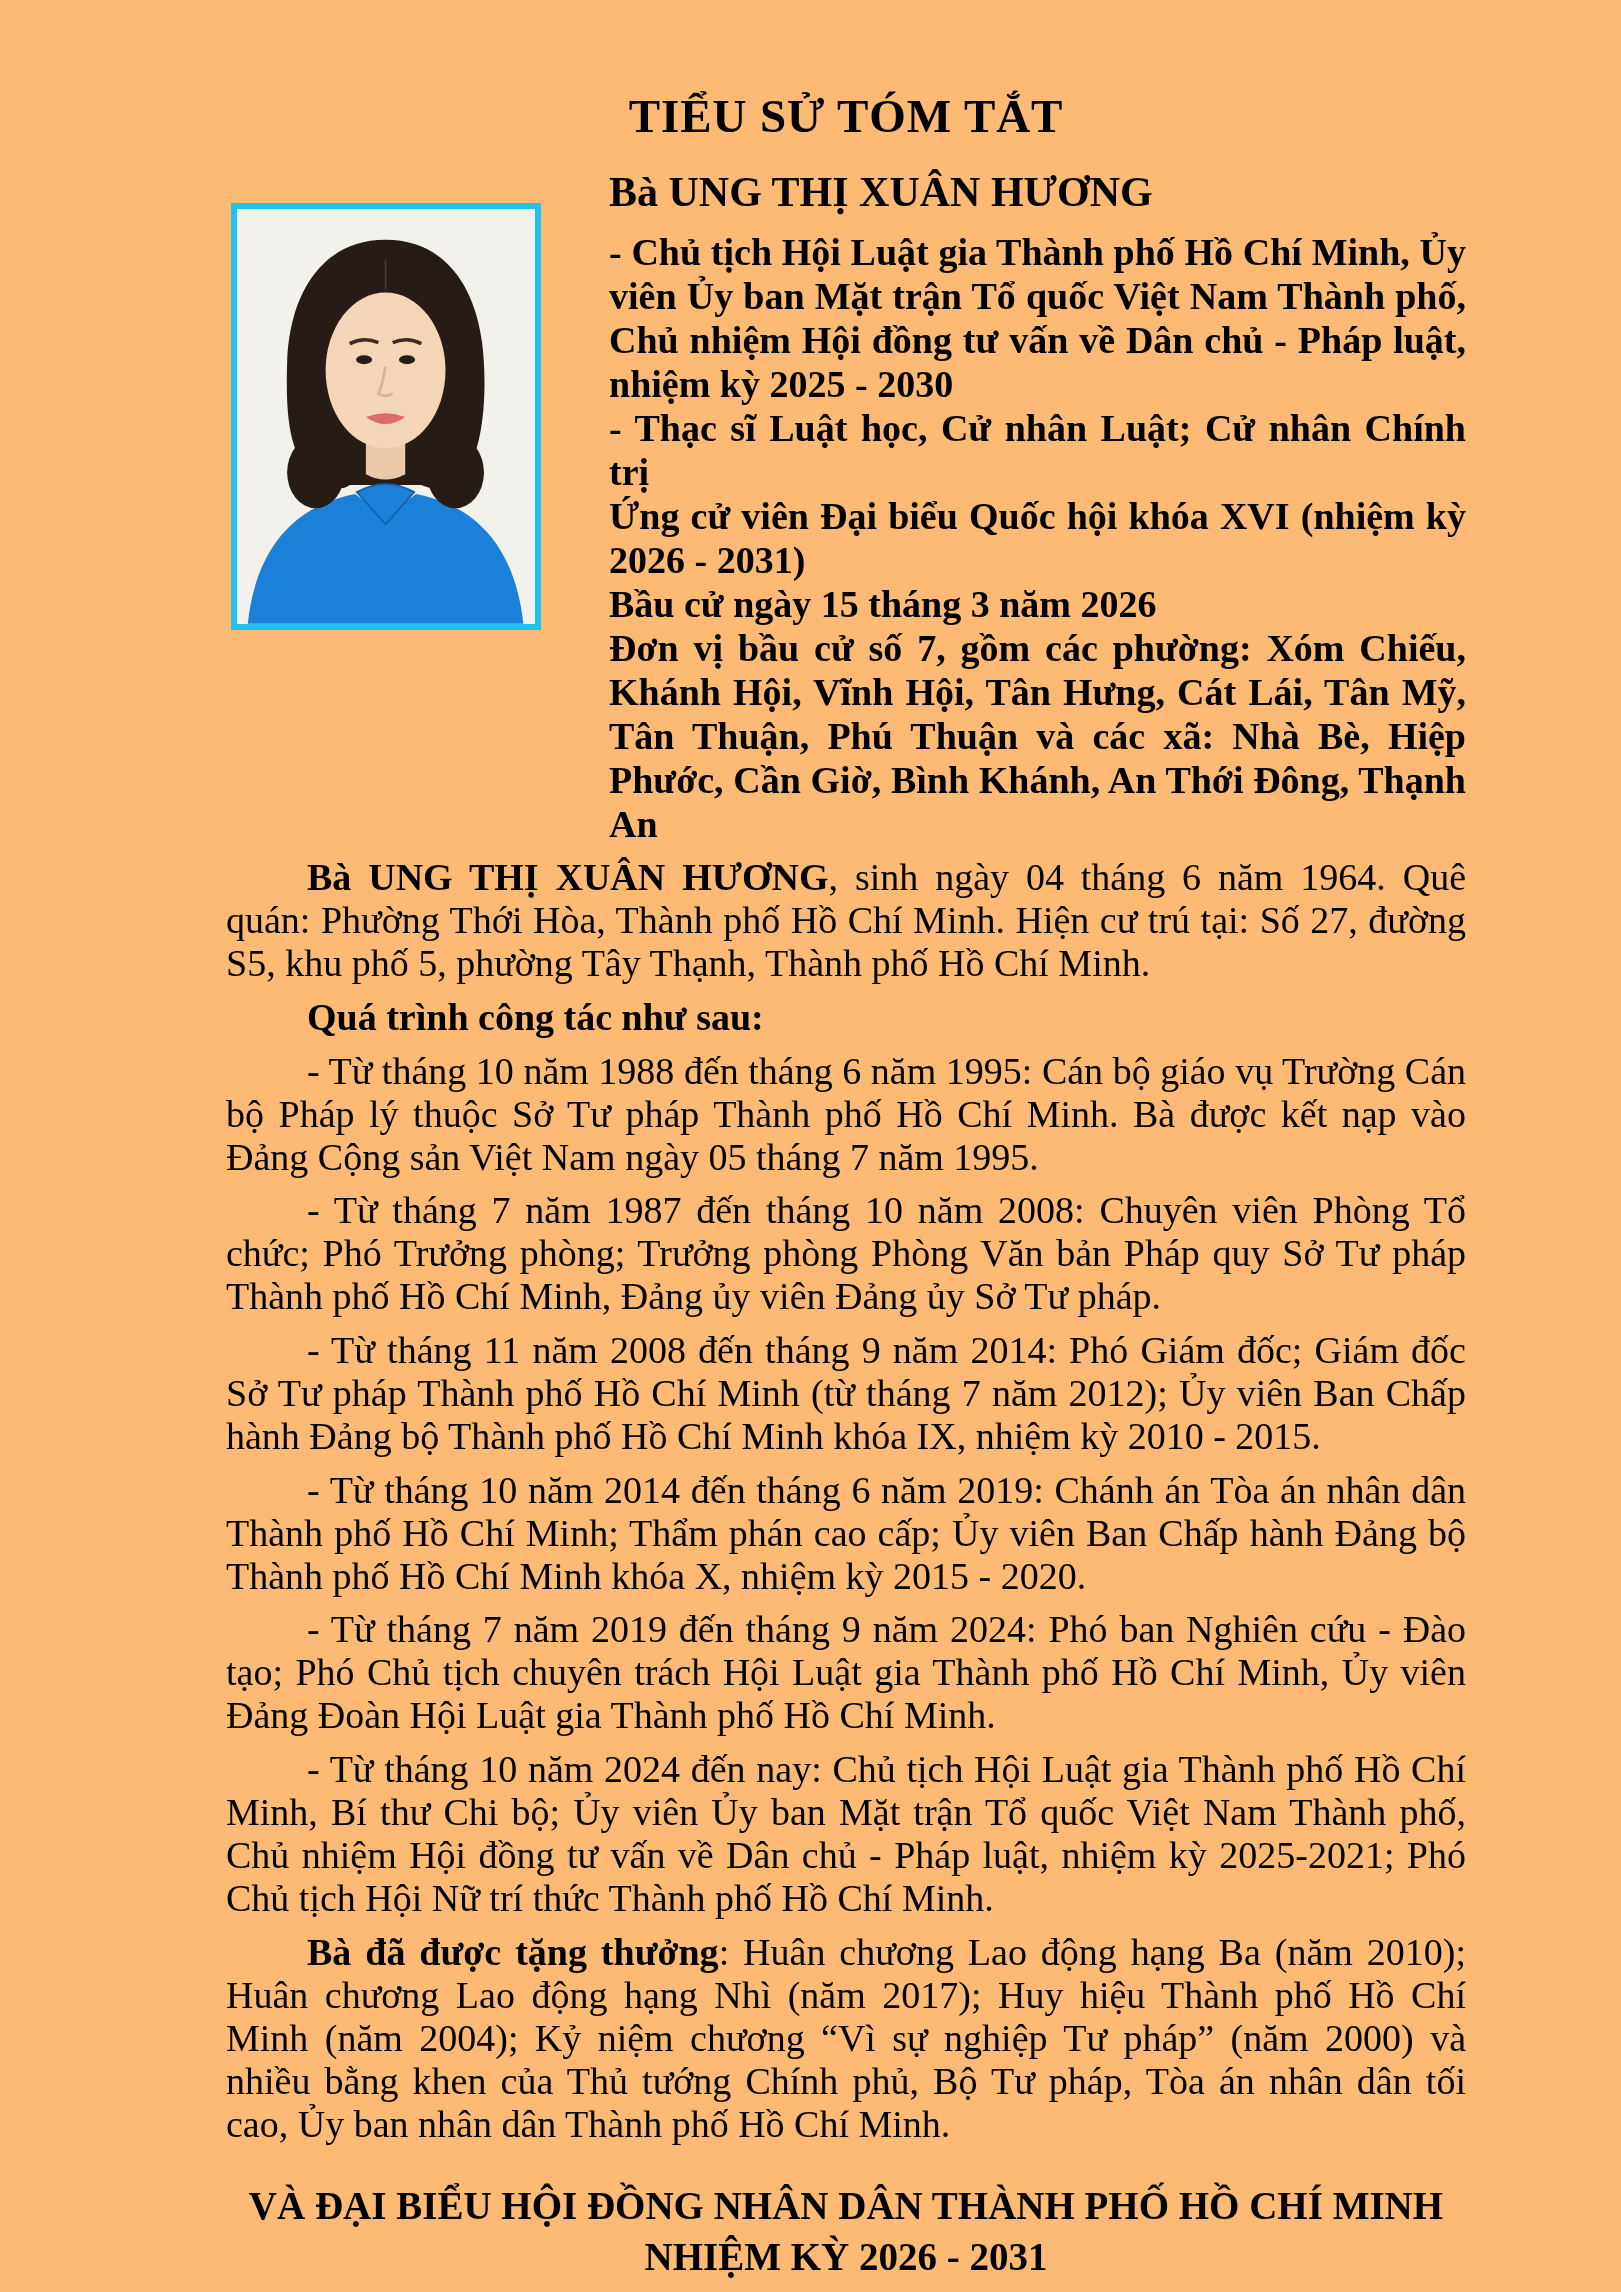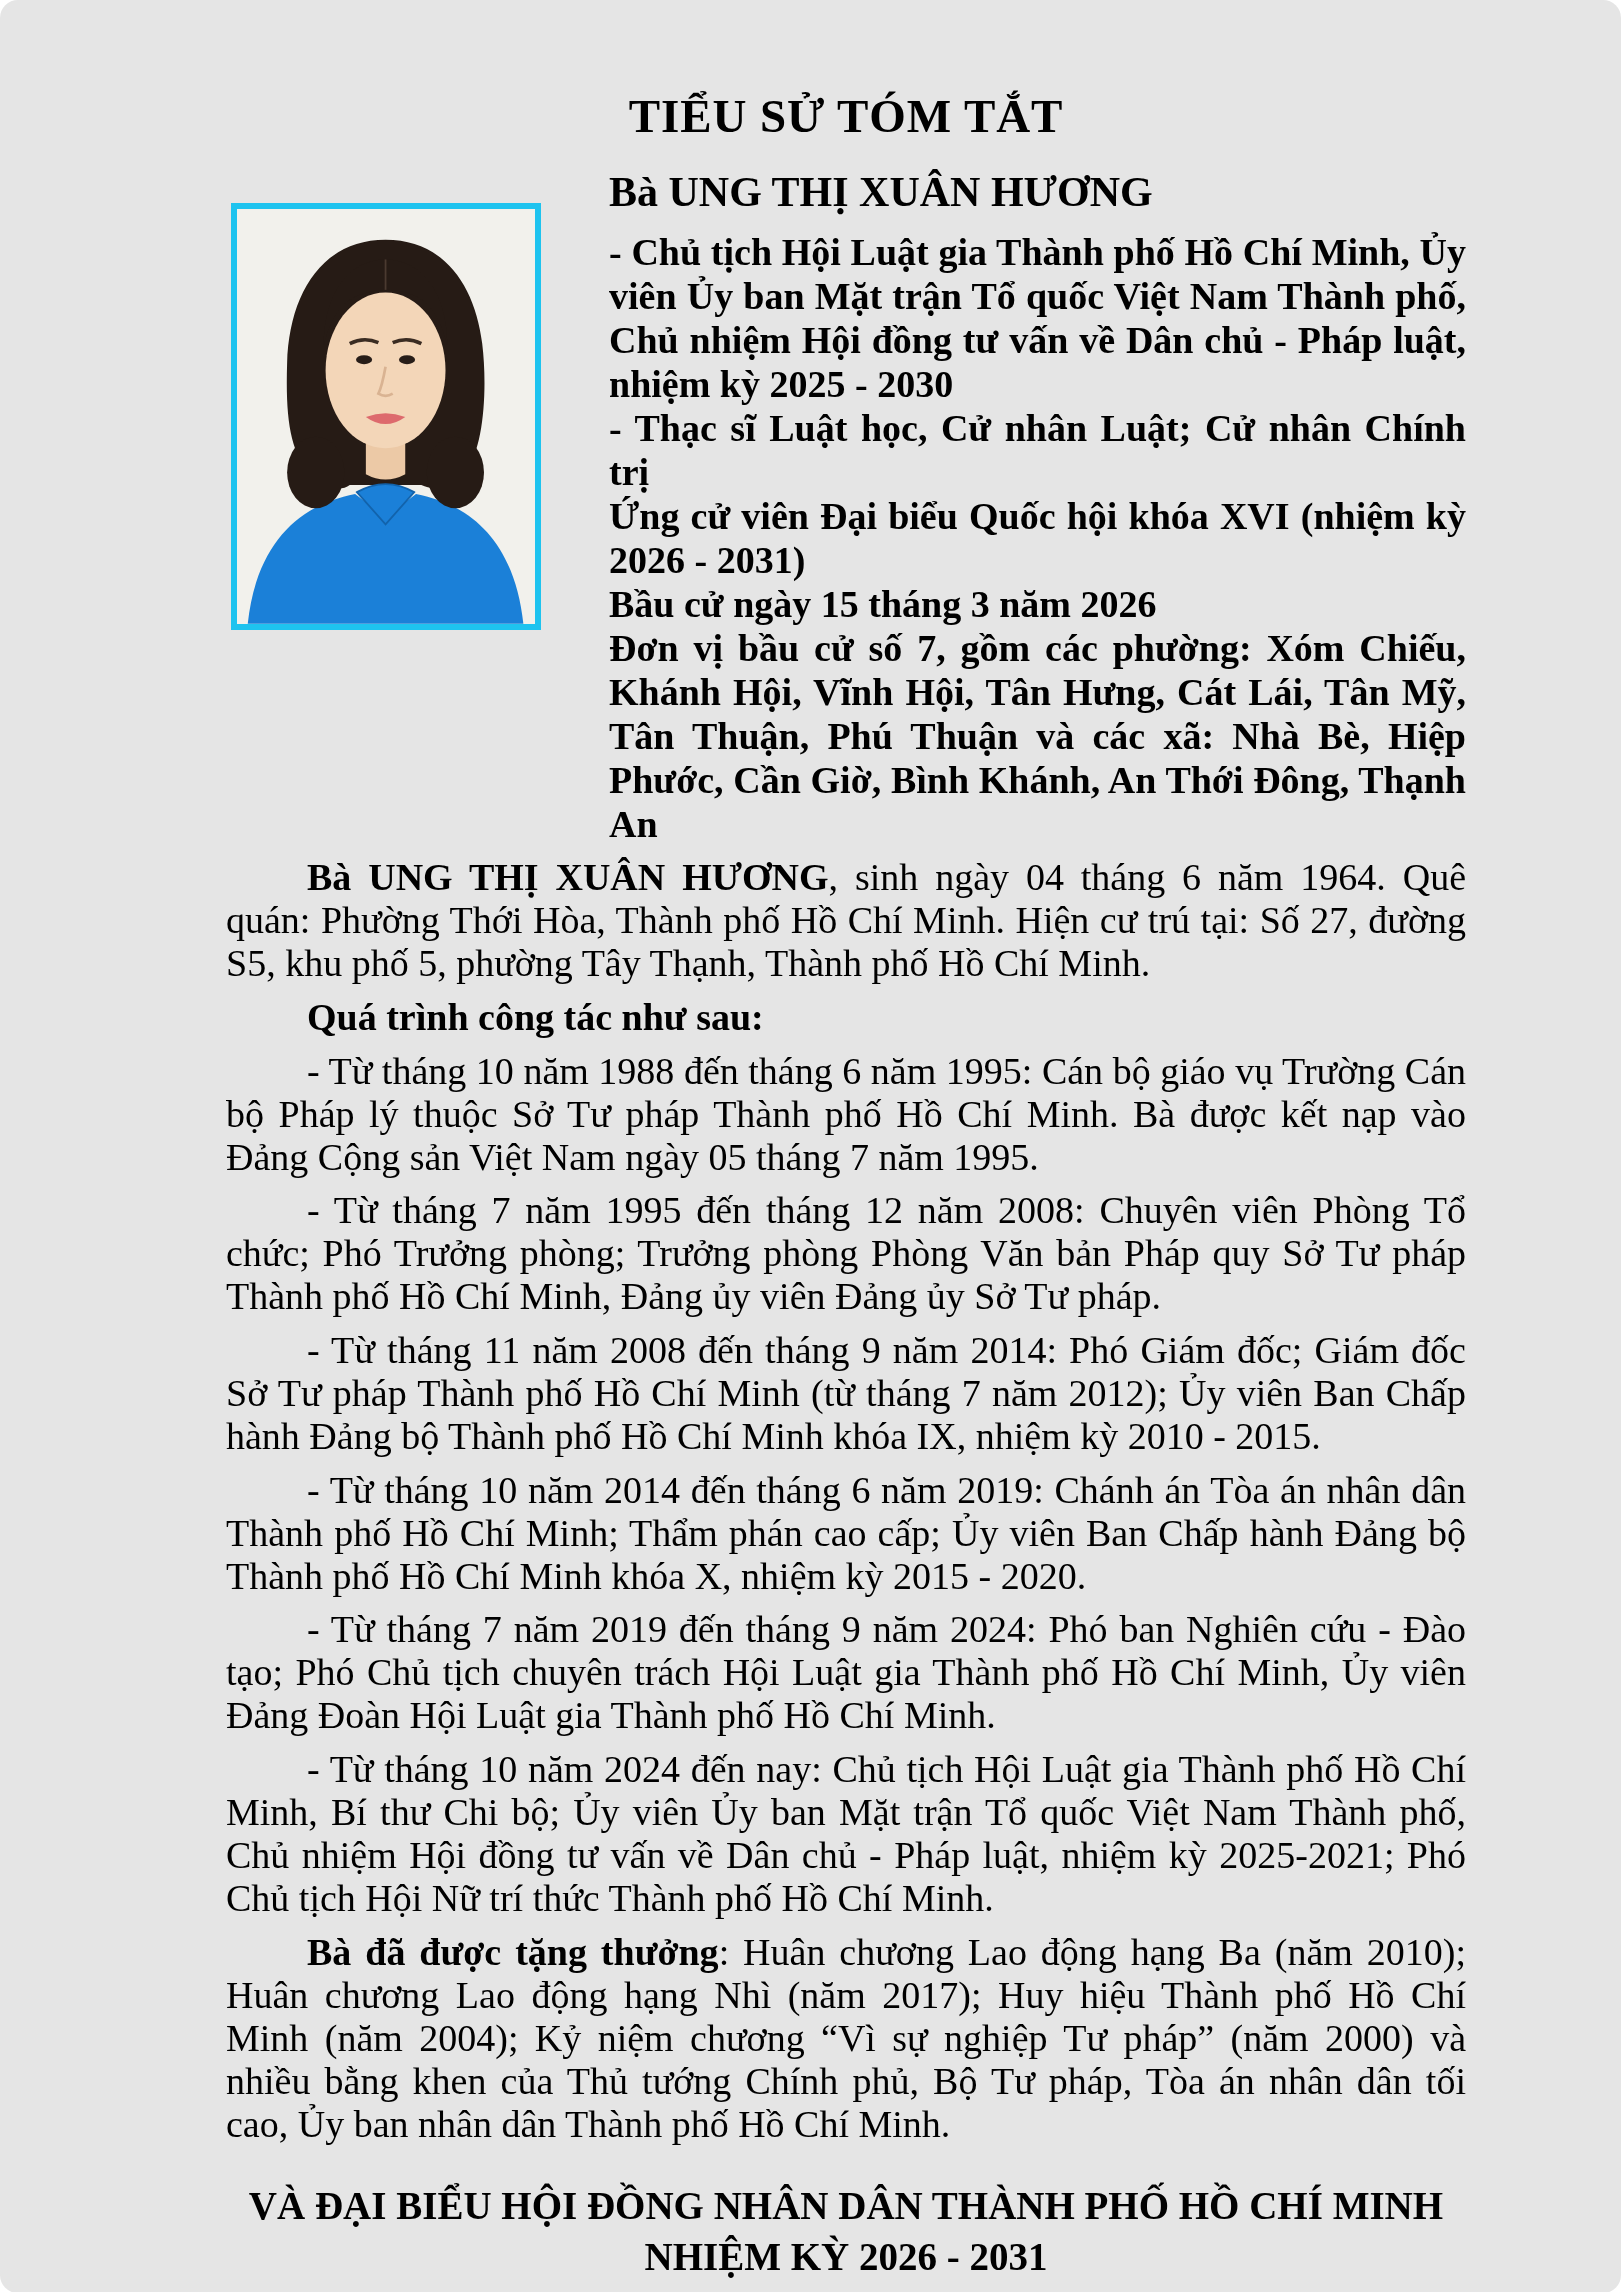--- a/index.html
+++ b/index.html
@@ -4,27 +4,26 @@
 <style>
   html, body {
     margin: 0;
     padding: 0;
     background: #ffffff;
   }
   .page {
     position: relative;
     width: 1621px;
     height: 2293px;
-    background: #e5e5e5;
+    background: #fdba74;
     box-sizing: border-box;
     padding: 0 155px 0 226px;
     overflow: hidden;
     font-family: "Liberation Serif", "DejaVu Serif", serif;
     color: #000000;
-    border-radius: 18px;
   }
   .title {
     margin: 88px 0 23px 0;
     text-align: center;
     font-size: 47px;
     font-weight: bold;
     line-height: 56px;
     letter-spacing: 0.9px;
   }
   .profile-row {
@@ -133,21 +132,21 @@
       <p class="summary">Ứng cử viên Đại biểu Quốc hội khóa XVI (nhiệm kỳ 2026 - 2031)</p>
       <p class="summary">Bầu cử ngày 15 tháng 3 năm 2026</p>
       <p class="summary">Đơn vị bầu cử số 7, gồm các phường: Xóm Chiếu, Khánh Hội, Vĩnh Hội, Tân Hưng, Cát Lái, Tân Mỹ, Tân Thuận, Phú Thuận và các xã: Nhà Bè, Hiệp Phước, Cần Giờ, Bình Khánh, An Thới Đông, Thạnh An</p>
     </div>
   </div>
 
   <div class="bio">
     <p class="para"><span class="b">Bà UNG THỊ XUÂN HƯƠNG</span><span>, sinh ngày 04 tháng 6 năm 1964. Quê quán: Phường Thới Hòa, Thành phố Hồ Chí Minh. Hiện cư trú tại: Số 27, đường S5, khu phố 5, phường Tây Thạnh, Thành phố Hồ Chí Minh.</span></p>
     <p class="para bold-head">Quá trình công tác như sau:</p>
     <p class="para">- Từ tháng 10 năm 1988 đến tháng 6 năm 1995: Cán bộ giáo vụ Trường Cán bộ Pháp lý thuộc Sở Tư pháp Thành phố Hồ Chí Minh. Bà được kết nạp vào Đảng Cộng sản Việt Nam ngày 05 tháng 7 năm 1995.</p>
-    <p class="para">- Từ tháng 7 năm 1995 đến tháng 12 năm 2008: Chuyên viên Phòng Tổ chức; Phó Trưởng phòng; Trưởng phòng Phòng Văn bản Pháp quy Sở Tư pháp Thành phố Hồ Chí Minh, Đảng ủy viên Đảng ủy Sở Tư pháp.</p>
+    <p class="para">- Từ tháng 7 năm 1987 đến tháng 10 năm 2008: Chuyên viên Phòng Tổ chức; Phó Trưởng phòng; Trưởng phòng Phòng Văn bản Pháp quy Sở Tư pháp Thành phố Hồ Chí Minh, Đảng ủy viên Đảng ủy Sở Tư pháp.</p>
     <p class="para">- Từ tháng 11 năm 2008 đến tháng 9 năm 2014: Phó Giám đốc; Giám đốc Sở Tư pháp Thành phố Hồ Chí Minh (từ tháng 7 năm 2012); Ủy viên Ban Chấp hành Đảng bộ Thành phố Hồ Chí Minh khóa IX, nhiệm kỳ 2010 - 2015.</p>
     <p class="para">- Từ tháng 10 năm 2014 đến tháng 6 năm 2019: Chánh án Tòa án nhân dân Thành phố Hồ Chí Minh; Thẩm phán cao cấp; Ủy viên Ban Chấp hành Đảng bộ Thành phố Hồ Chí Minh khóa X, nhiệm kỳ 2015 - 2020.</p>
     <p class="para">- Từ tháng 7 năm 2019 đến tháng 9 năm 2024: Phó ban Nghiên cứu - Đào tạo; Phó Chủ tịch chuyên trách Hội Luật gia Thành phố Hồ Chí Minh, Ủy viên Đảng Đoàn Hội Luật gia Thành phố Hồ Chí Minh.</p>
     <p class="para">- Từ tháng 10 năm 2024 đến nay: Chủ tịch Hội Luật gia Thành phố Hồ Chí Minh, Bí thư Chi bộ; Ủy viên Ủy ban Mặt trận Tổ quốc Việt Nam Thành phố, Chủ nhiệm Hội đồng tư vấn về Dân chủ - Pháp luật, nhiệm kỳ 2025-2021; Phó Chủ tịch Hội Nữ trí thức Thành phố Hồ Chí Minh.</p>
     <p class="para"><span class="b">Bà đã được tặng thưởng</span><span>: Huân chương Lao động hạng Ba (năm 2010); Huân chương Lao động hạng Nhì (năm 2017); Huy hiệu Thành phố Hồ Chí Minh (năm 2004); Kỷ niệm chương “Vì sự nghiệp Tư pháp” (năm 2000) và nhiều bằng khen của Thủ tướng Chính phủ, Bộ Tư pháp, Tòa án nhân dân tối cao, Ủy ban nhân dân Thành phố Hồ Chí Minh.</span></p>
   </div>
 
   <div class="footer">
     <div>VÀ ĐẠI BIỂU HỘI ĐỒNG NHÂN DÂN THÀNH PHỐ HỒ CHÍ MINH</div>
     <div>NHIỆM KỲ 2026 - 2031</div>

